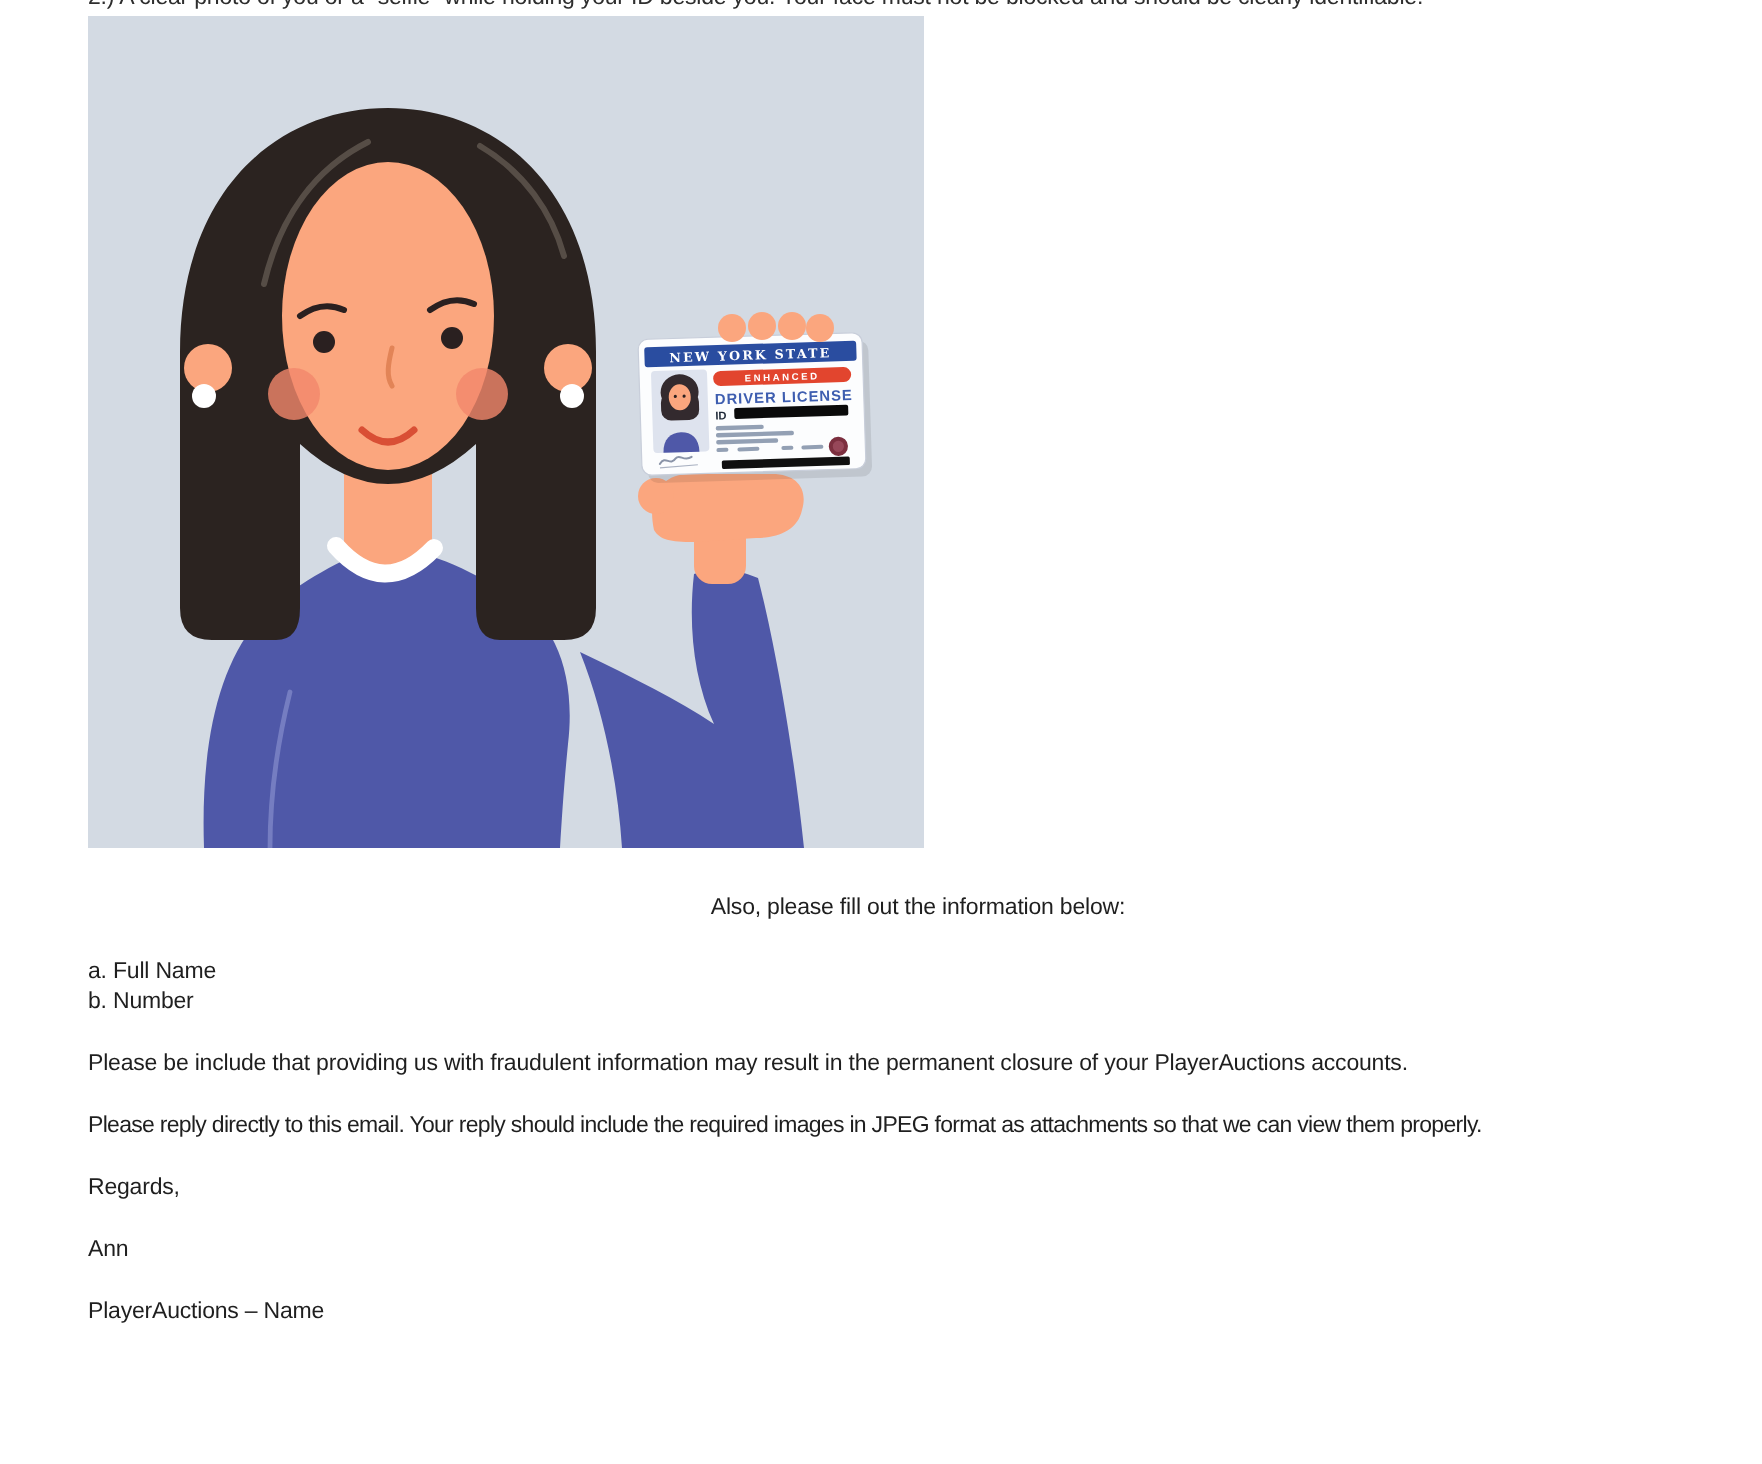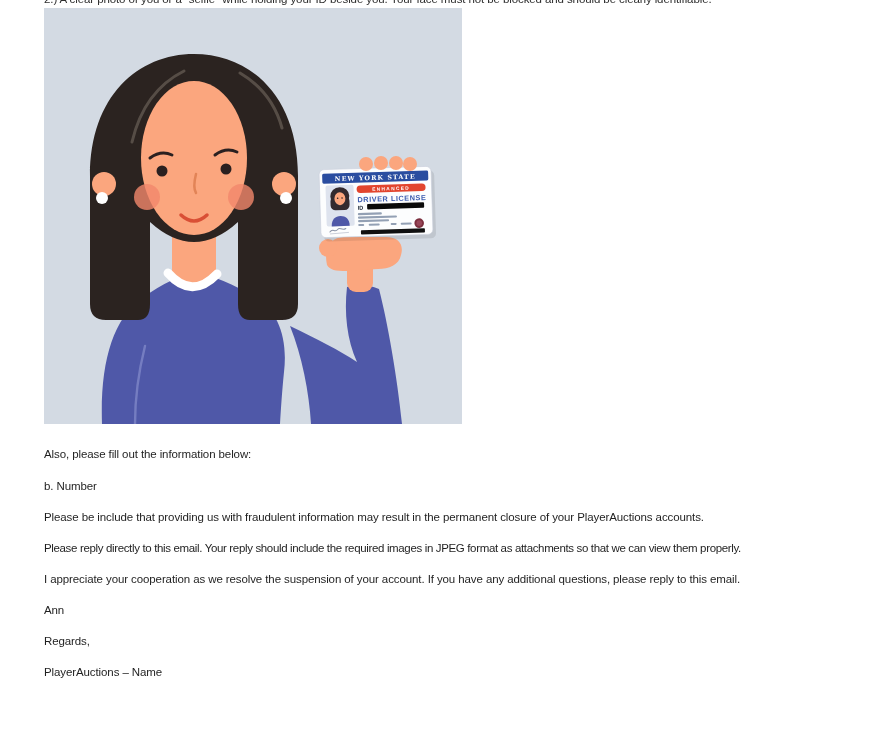--- a/index.html
+++ b/index.html
@@ -12,21 +12,21 @@
     letter-spacing:-0.1px;color:#2e2e2e;white-space:nowrap;
   }
   .illustration{
     position:absolute;left:44px;top:8px;width:418px;height:416px;
   }
   .email-text{
     position:absolute;left:44px;top:447px;width:830px;
     font-size:11.5px;color:#1f1f1f;letter-spacing:-0.1px;
   }
   .email-text p{margin:0 0 16px 0;line-height:15px;white-space:nowrap;}
-  .email-text p.intro{margin-bottom:17px;}
+  .email-text p.intro{margin-bottom:17px;text-align:center;}
   .email-text .list{margin:0 0 16px 0;}
   .email-text .list p{margin:0;line-height:15px;}
   .email-text p.bold{font-weight:normal;letter-spacing:-0.35px;}
   svg text{user-select:none;}
 </style>
 </head>
 <body>
 
 <div>
 
@@ -133,23 +133,23 @@
         <circle cx="337" cy="155" r="7"></circle>
         <circle cx="352" cy="155" r="7"></circle>
         <circle cx="366" cy="156" r="7"></circle>
       </g>
     </svg>
   </div>
 
   <div class="email-text">
     <p class="intro">Also, please fill out the information below:</p>
     <div class="list">
+      <p>a. Full Name</p>
       <p>b. Number</p>
     </div>
     <p>Please be include that providing us with fraudulent information may result in the permanent closure of your PlayerAuctions accounts.</p>
     <p class="bold">Please reply directly to this email. Your reply should include the required images in JPEG format as attachments so that we can view them properly.</p>
-    <p>I appreciate your cooperation as we resolve the suspension of your account. If you have any additional questions, please reply to this email.</p>
+    <p>Regards,</p>
     <p>Ann</p>
-    <p>Regards,</p>
     <p>PlayerAuctions – Name</p>
   </div>
 
 </div>
 
 </body></html>

